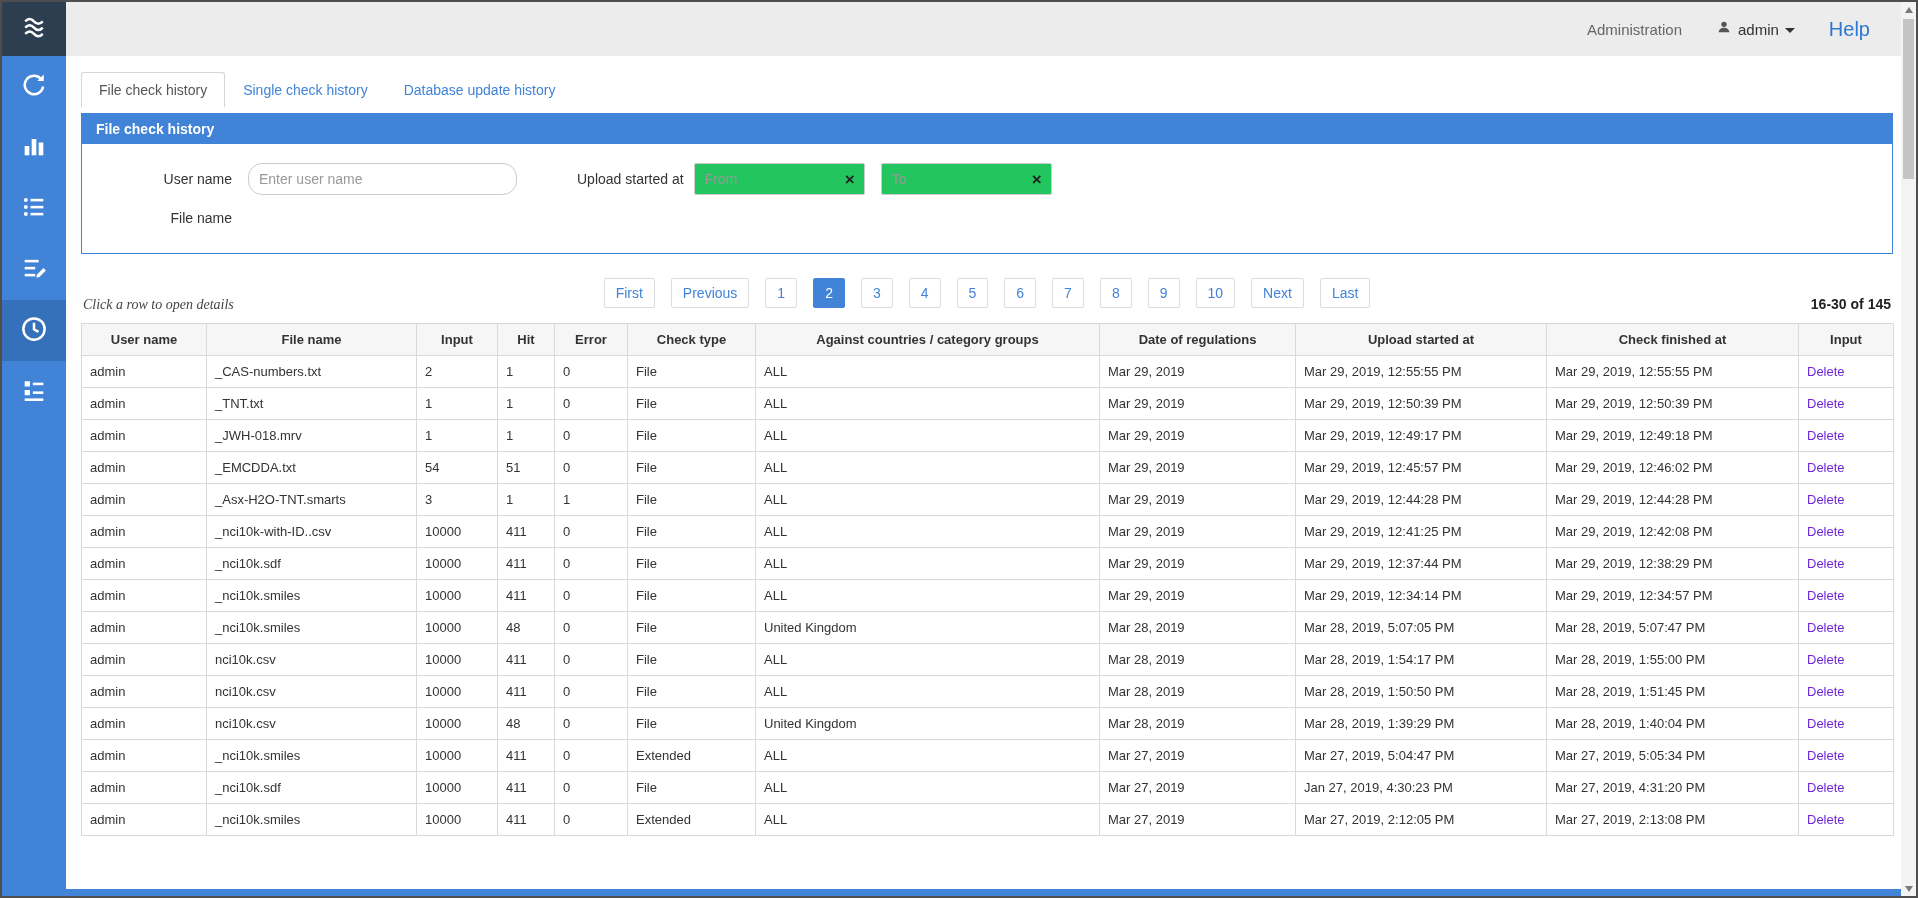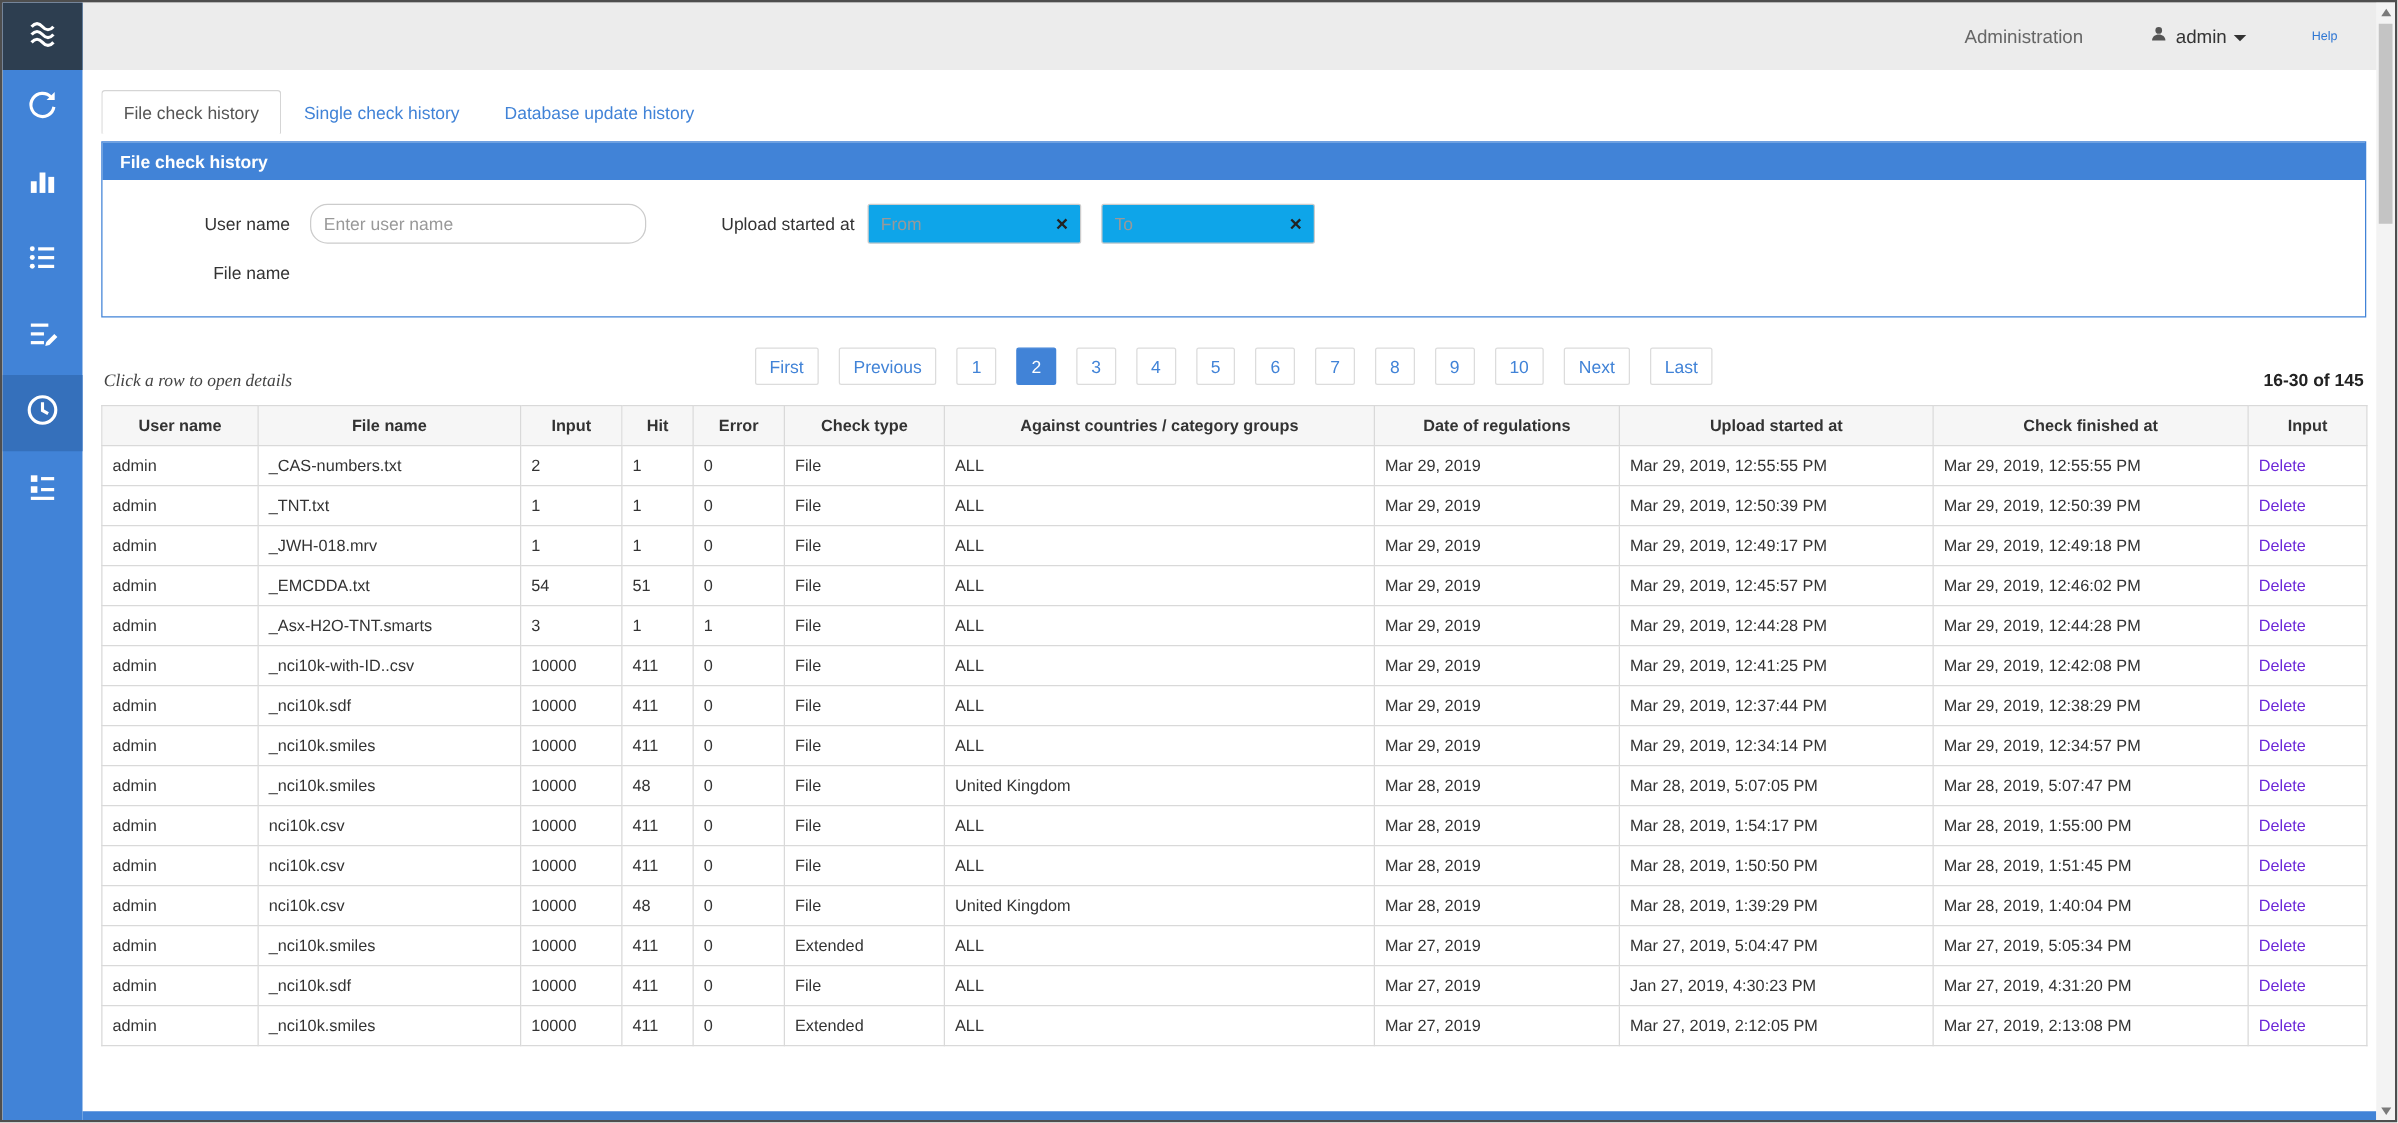--- a/index.html
+++ b/index.html
@@ -6,43 +6,43 @@
   body{font-family:"Liberation Sans",sans-serif;}
   .window{position:relative;width:1918px;height:898px;box-sizing:border-box;border:2px solid #4e4e4e;overflow:hidden;background:#fff;}
 
   
   .sidebar{position:absolute;left:0;top:0;bottom:0;width:64px;background:#4183d7;z-index:3;}
   .logo-box{height:54px;background:#2d3e50;display:flex;align-items:center;justify-content:center;cursor:pointer;}
   .side-item{height:61px;display:flex;align-items:center;justify-content:center;cursor:pointer;}
   .side-item.active{background:#3570bb;}
 
   
-  .topbar{position:absolute;left:64px;right:0;top:0;height:54px;background:#ececec;display:flex;align-items:center;justify-content:flex-end;gap:52px;padding-right:46px;box-sizing:border-box;z-index:1;}
+  .topbar{position:absolute;left:64px;right:0;top:0;height:54px;background:#ececec;display:flex;align-items:center;justify-content:flex-end;gap:34px;padding-right:46px;box-sizing:border-box;z-index:1;}
   .admin-label{color:#666;font-size:15px;cursor:pointer;}
   .user-group{display:flex;align-items:center;gap:6px;cursor:pointer;}
   .user-name{color:#333;font-size:15px;}
   .caret{width:0;height:0;border-left:5px solid transparent;border-right:5px solid transparent;border-top:5px solid #333;margin-top:2px;}
-  .help-link{color:#2e76d3;font-size:10px;cursor:pointer;text-decoration:none;}
+  .help-link{color:#2e76d3;font-size:20px;cursor:pointer;text-decoration:none;}
 
   
   .content{position:absolute;left:79px;top:54px;width:1812px;z-index:1;}
 
   .tabs{display:flex;margin-top:16px;}
   .tab{padding:9px 17px;font-size:14px;color:#4183d7;cursor:pointer;border:1px solid transparent;border-bottom:none;border-radius:3px 3px 0 0;}
   .tab.active{background:#fff;border-color:#d5d5d5;color:#555;cursor:default;}
 
   .panel{border:1px solid #4183d7;margin-top:6px;background:#fff;}
   .panel-header{background:#4183d7;color:#fff;font-weight:bold;font-size:14px;padding:7px 14px;}
   .panel-body{padding:19px 0 12px 0;}
   .form-row{display:flex;align-items:center;margin-bottom:15px;}
   .form-label{width:150px;text-align:right;margin-right:16px;font-size:14px;color:#333;}
   .text-input{width:269px;height:32px;box-sizing:border-box;border:1px solid #ccc;border-radius:14px;padding:0 10px;font-size:14px;color:#14532d;font-family:"Liberation Sans",sans-serif;}
   .text-input::placeholder{color:#999;}
   .upload-label{margin-left:60px;margin-right:10px;font-size:14px;color:#333;}
-  .date-box{display:flex;align-items:center;width:171px;height:32px;box-sizing:border-box;border:1px solid #ccc;border-radius:2px;background:#0ea5e9;}
+  .date-box{display:flex;align-items:center;width:171px;height:32px;box-sizing:border-box;border:1px solid #ccc;border-radius:2px;background:#22c55e;}
   .date-box + .date-box{margin-left:16px;}
   .date-input{flex:1;min-width:0;border:none;outline:none;padding:0 0 0 10px;font-size:14px;color:#333;background:transparent;font-family:"Liberation Sans",sans-serif;}
   .date-input::placeholder{color:#999;}
   .clear-btn{width:28px;border:none;background:transparent;font-size:17px;font-weight:bold;color:#222;cursor:pointer;line-height:1;padding:0;}
   .search-btn{margin-left:166px;background:#4183d7;color:#fff;border:none;border-radius:3px;font-size:14px;padding:8px 19px;cursor:pointer;font-family:"Liberation Sans",sans-serif;}
 
   .pagination{display:flex;justify-content:center;gap:16px;margin-top:24px;}
   .page-btn{background:#fff;border:1px solid #dcdcdc;border-radius:2px;color:#4183d7;font-size:14px;padding:6px 11px;cursor:pointer;font-family:"Liberation Sans",sans-serif;}
   .page-btn.active{background:#4183d7;border-color:#4183d7;color:#fff;}
 

